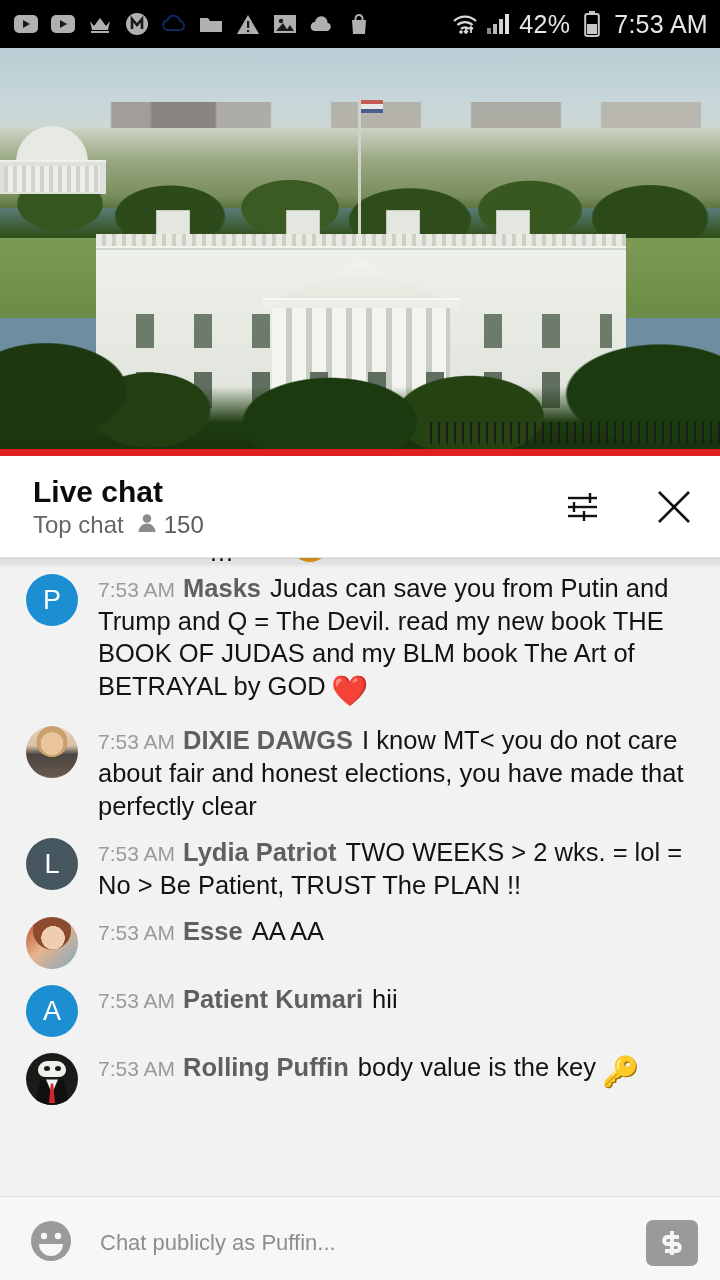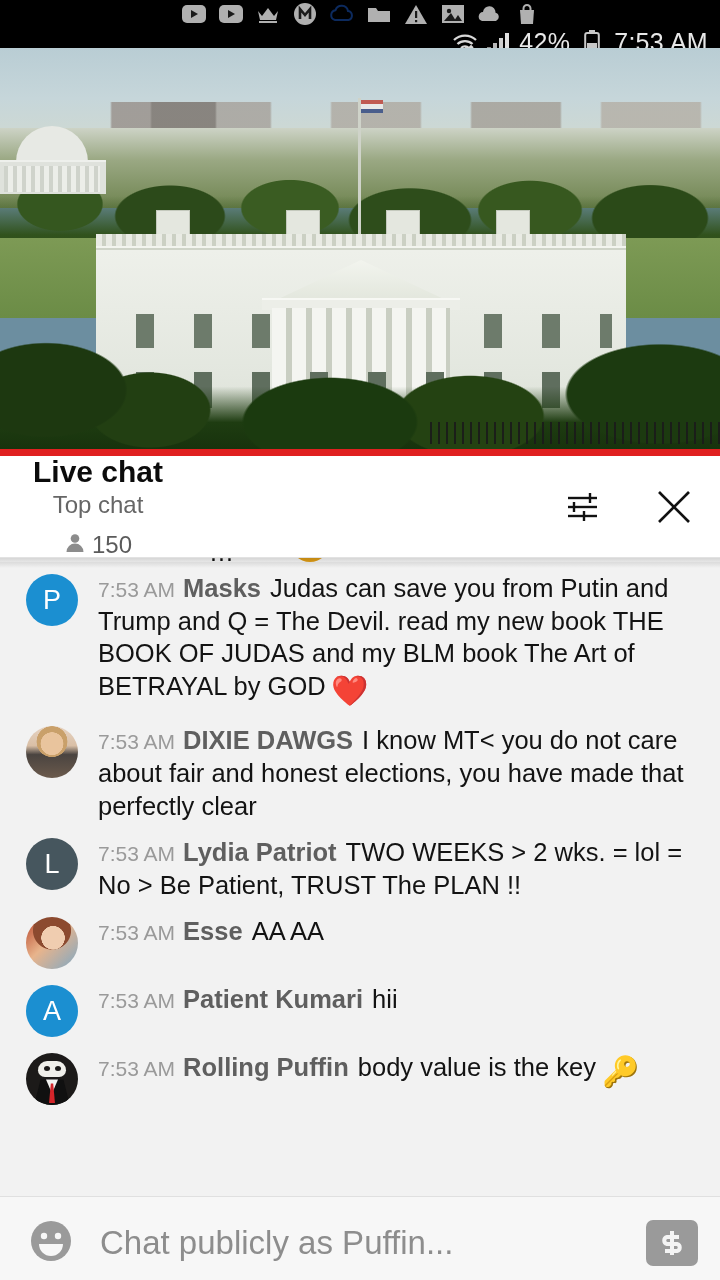--- a/index.html
+++ b/index.html
@@ -14,21 +14,20 @@
 
   
   .status-bar {
     position: relative;
     width: 720px;
     height: 48px;
     background: #000000;
     display: flex;
     align-items: center;
     padding: 0 12px;
-    flex-direction: column;
   }
   .status-left {
     display: flex;
     align-items: center;
     gap: 9px;
   }
   .status-right {
     margin-left: auto;
     display: flex;
     align-items: center;
@@ -199,21 +198,21 @@
     align-items: center;
     padding: 0 22px 0 33px;
   }
   .chat-header-texts { display: flex; flex-direction: column; gap: 3px; }
   .chat-title {
     font-size: 30px;
     color: #0b0b0b;
     font-weight: 700;
     line-height: 1.1;
   }
-  .chat-subrow { display: flex; align-items: center; gap: 12px; flex-direction: column; }
+  .chat-subrow { display: flex; align-items: flex-end; gap: 12px; }
   .chat-subtitle { font-size: 24px; color: #666666; }
   .viewer-group { display: flex; align-items: center; gap: 6px; }
   .viewer-count { font-size: 24px; color: #5b5b5b; }
   .header-actions {
     margin-left: auto;
     display: flex;
     align-items: center;
     gap: 42px;
   }
   .header-btn {
@@ -356,21 +355,21 @@
     height: 92px;
     background: #f7f7f7;
     display: flex;
     align-items: center;
     padding: 0 22px 0 28px;
     border-top: 1px solid #e0e0e0;
   }
   .composer-input {
     flex: 1;
     margin-left: 26px;
-    font-size: 33px;
+    font-size: 22px;
     color: #14532d;
     background: transparent;
     border: none;
     outline: none;
     font-family: "Liberation Sans", sans-serif;
   }
   .composer-input::placeholder { color: #8d8d8d; opacity: 1; }
   .superchat-btn {
     width: 52px; height: 46px;
     background: #9a9a9a;

